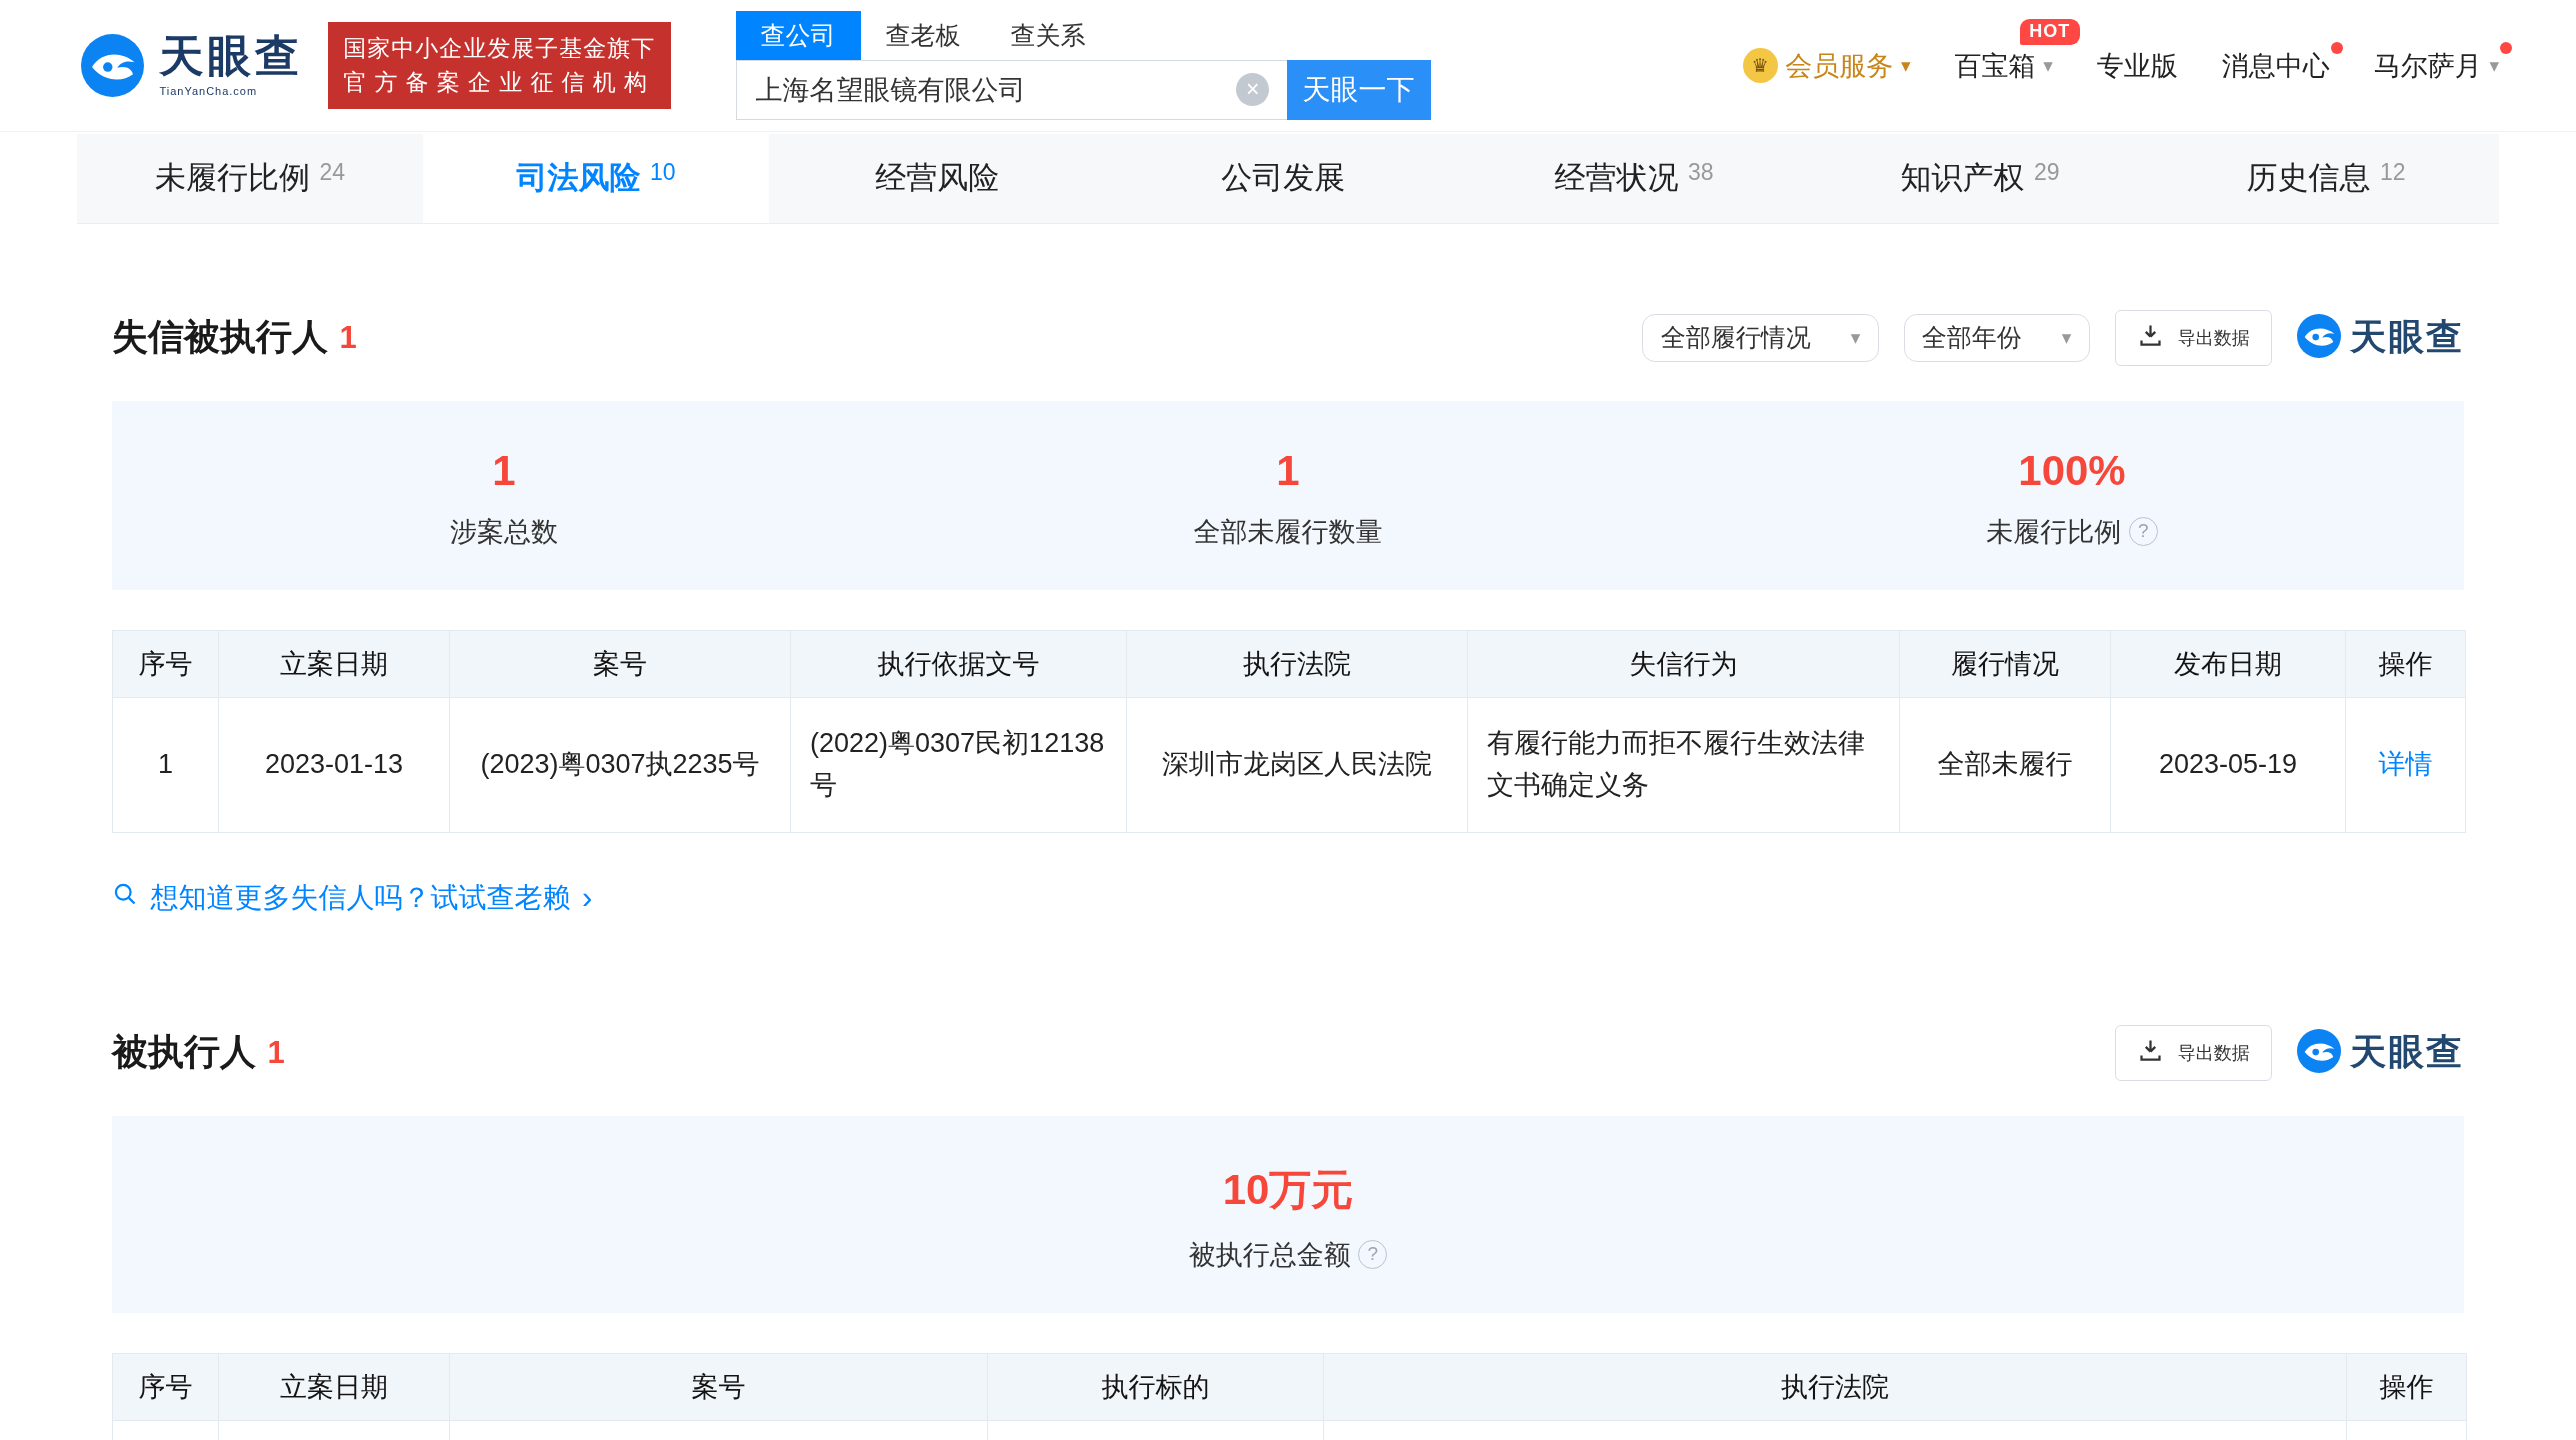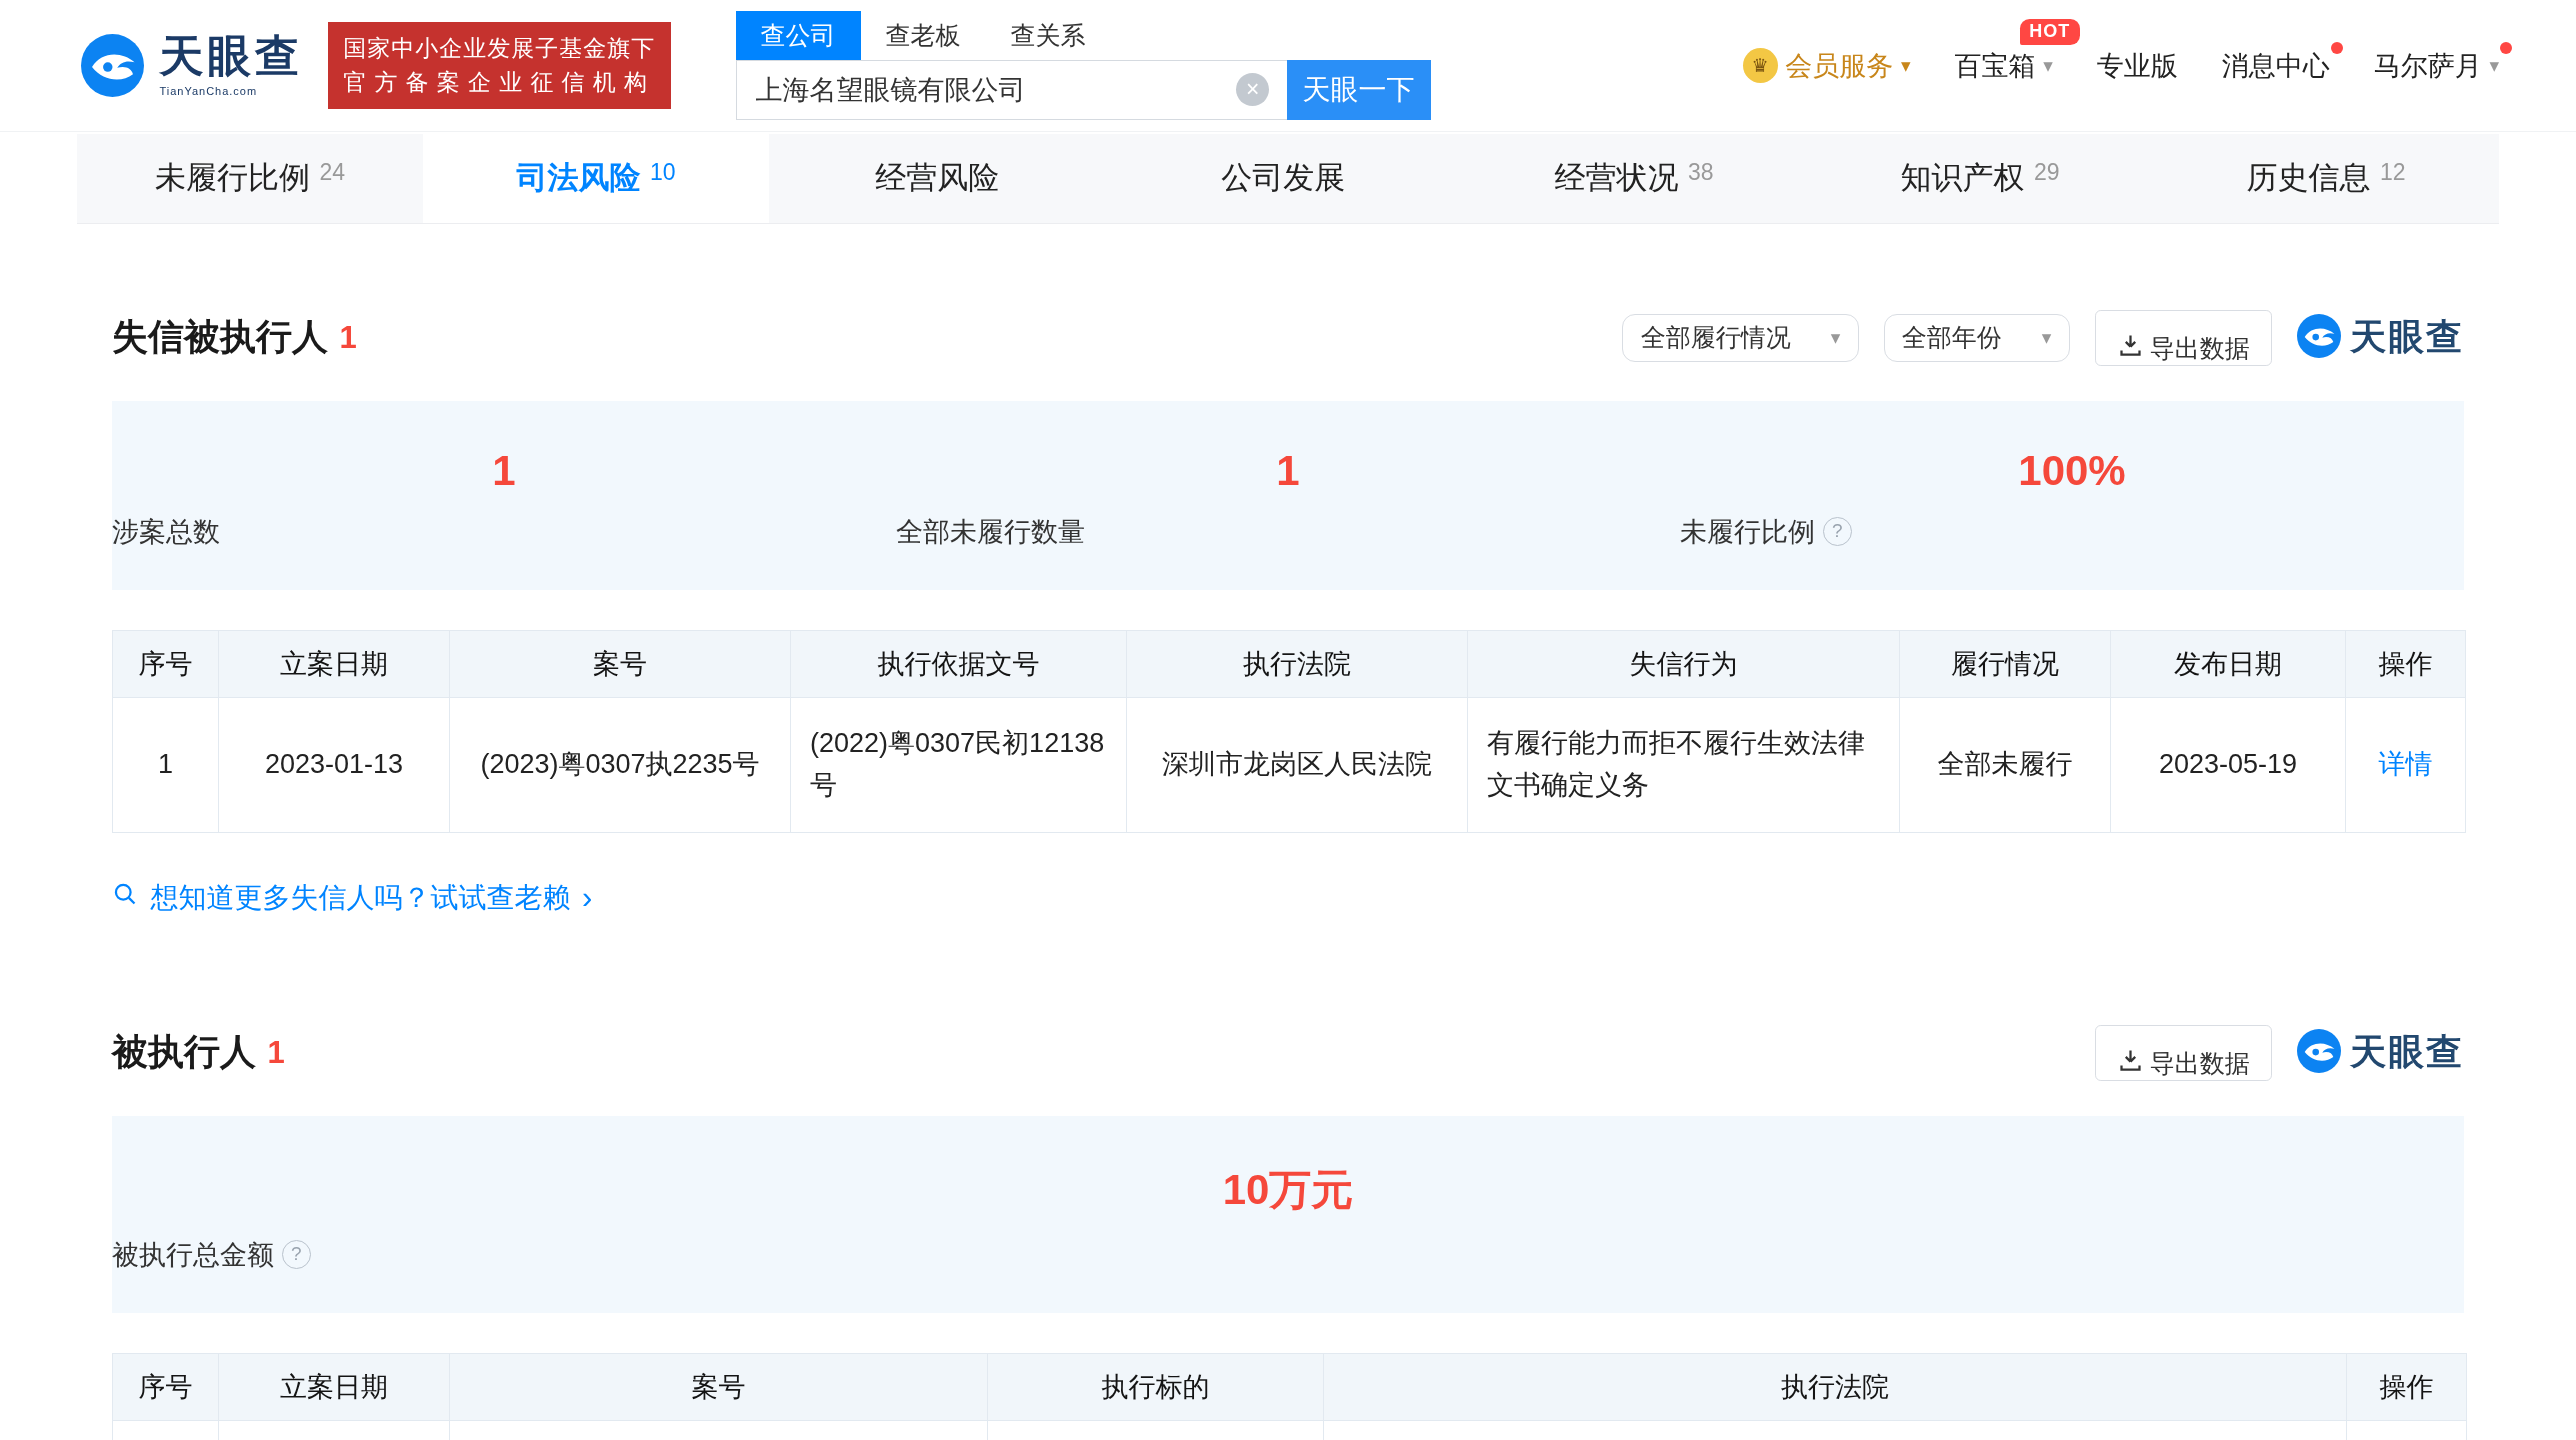--- a/index.html
+++ b/index.html
@@ -97,30 +97,30 @@
   .sec-title { font-size: 36px; font-weight: bold; color: #1a1a1a; }
   .sec-count { font-size: 31px; font-weight: bold; color: #f5483b; margin-left: 11.5px; }
   .controls { margin-left: auto; display: flex; align-items: center; gap: 25px; }
   .select {
     height: 48px; border: 1px solid #d9dde3; border-radius: 13px;
     display: flex; align-items: center; gap: 40px;
     padding: 0 17.3px; font-size: 25px; color: #333; cursor: pointer; background: #fff;
   }
   .export-btn {
     height: 56px; border: 1px solid #d9dde3; border-radius: 5.8px;
-    display: flex; align-items: flex-end; gap: 6px;
-    padding: 0 21px; font-size: 25px; color: #333; cursor: pointer; background: #fff;
+    display: flex; align-items: center; gap: 14px;
+    padding: 0 21px; font-size: 18px; color: #333; cursor: pointer; background: #fff;
   }
   .mini-logo { display: flex; align-items: center; gap: 9.6px; }
   .mini-logo .name { font-size: 36px; font-weight: bold; color: #22486f; letter-spacing: 1.9px; }
   
   .stats-box { background: #f2f8fd; margin-top: 35px; display: flex; padding: 46px 0 40px; }
   .stat { flex: 1; text-align: center; }
   .stat-value { font-size: 42px; font-weight: bold; color: #f5483b; }
-  .stat-label { margin-top: 19px; font-size: 27px; color: #333; display: flex; justify-content: flex-start; align-items: center; gap: 7.7px; }
+  .stat-label { margin-top: 19px; font-size: 27px; color: #333; display: flex; justify-content: center; align-items: center; gap: 7.7px; }
   .help-icon {
     display: inline-block; width: 29px; height: 29px; border-radius: 50%;
     border: 1.9px solid #b9c2cc; color: #9aa4af;
     font-size: 19px; line-height: 26px; text-align: center; cursor: pointer;
   }
   
   table { width: 100%; border-collapse: collapse; table-layout: fixed; margin-top: 40px; font-size: 27px; }
   th { background: #f1f6fa; border: 1px solid #e2e9f0; height: 67px; font-weight: normal; color: #141414; }
   td { border: 1px solid #e2e9f0; text-align: center; padding: 25px 19px; color: #222; line-height: 1.55; word-break: break-all; }
   td.left { text-align: left; }

